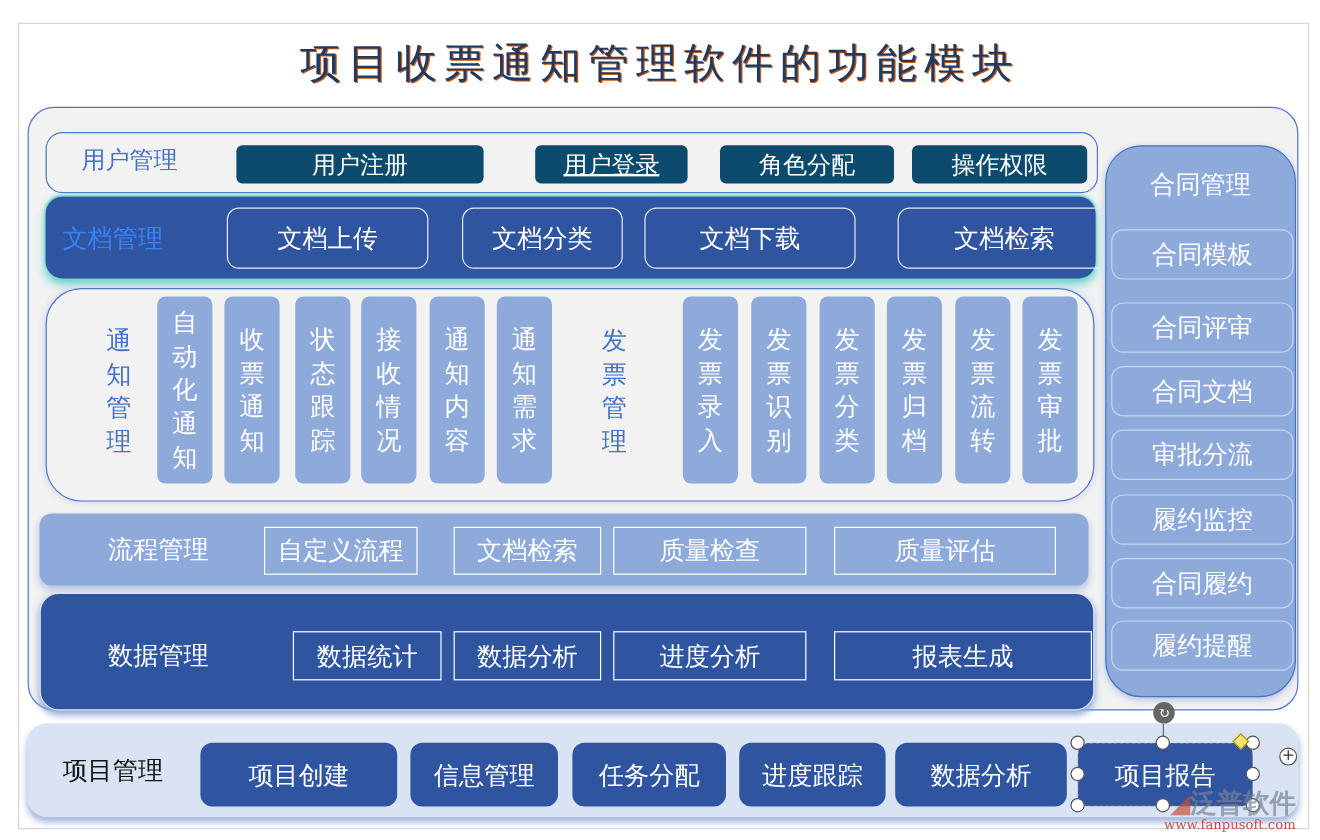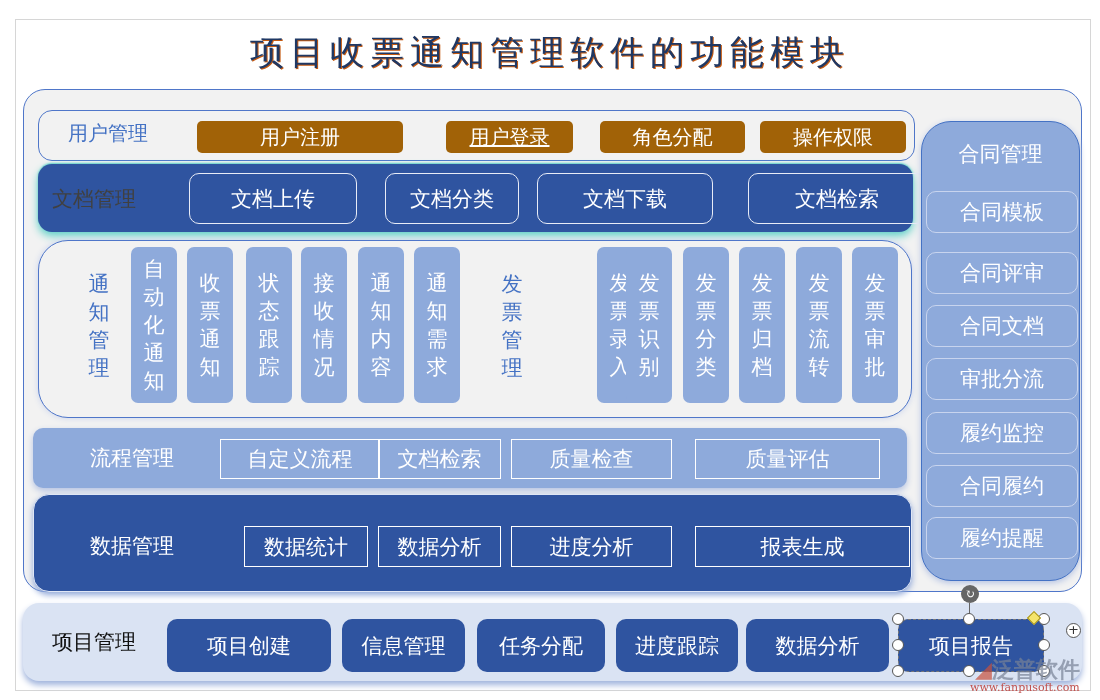--- a/index.html
+++ b/index.html
@@ -3,23 +3,23 @@
 <meta charset="utf-8">
 <style>
   * { box-sizing: border-box; margin: 0; padding: 0; }
   body { width: 1100px; height: 700px; background: #ffffff; position: relative; overflow: hidden;
          font-family: "DejaVu Serif", "Liberation Serif", serif; }
   .frame { position: absolute; left: 15px; top: 19px; width: 1076px; height: 672px; border: 1px solid #d6d6d6; background: #fff; }
   .title { position: absolute; left: 0; top: 30px; width: 1100px; text-align: center; font-size: 34px; letter-spacing: 6px; color: #1f3864; text-shadow: 1px 1px 0 #c55a11; }
   .outer { position: absolute; left: 23px; top: 89px; width: 1059px; height: 503px; border: 1.5px solid #4f76c9; border-radius: 22px; background: #f2f2f2; }
   .user-row { position: absolute; left: 38px; top: 110px; width: 877px; height: 51px; border: 1.5px solid #4f76c9; border-radius: 14px; background: #f2f2f2; }
   .user-label { position: absolute; left: 68px; top: 120px; font-size: 20px; color: #4472c4; }
-  .ubtn { position: absolute; top: 121px; height: 32px; background: #a16207; border-radius: 5px; color: #fff; font-size: 20px; display: flex; align-items: center; justify-content: center; }
+  .ubtn { position: absolute; top: 121px; height: 32px; background: #0c4a6e; border-radius: 5px; color: #fff; font-size: 20px; display: flex; align-items: center; justify-content: center; }
   .doc-row { position: absolute; left: 38px; top: 164px; width: 875px; height: 68px; background: #2f54a0; border-radius: 14px; box-shadow: 0 4px 8px #5fd0c8, 0 -1px 2px #5fd0c8; }
-  .doc-label { position: absolute; left: 52px; top: 185px; color: #404040; font-size: 21px; }
+  .doc-label { position: absolute; left: 52px; top: 185px; color: #3b82f6; font-size: 21px; }
   .dbtn { position: absolute; top: 173px; height: 51px; border: 1.5px solid #e8ecf7; border-radius: 10px; color: #fff; font-size: 21px; display: flex; align-items: center; justify-content: center; }
   .notif-box { position: absolute; left: 38px; top: 240px; width: 874px; height: 178px; border: 1.5px solid #4f76c9; border-radius: 30px; background: #f2f2f2; box-shadow: 0 0 6px #c9d3ec; }
   .vlabel { position: absolute; color: #4472c4; font-size: 21px; line-height: 28px; width: 26px; text-align: center; }
   .vbtn { position: absolute; top: 247px; height: 156px; width: 46px; background: #8eaadb; border-radius: 7px; color: #fff; font-size: 21px; line-height: 28px; display: flex; align-items: center; justify-content: center; text-align: center; }
   .vbtn span { display: block; width: 22px; word-break: break-all; }
   .flow-row { position: absolute; left: 33px; top: 428px; width: 874px; height: 60px; background: #8eaadb; border-radius: 10px; box-shadow: 0 3px 6px #b5c3e3; }
   .flow-label { position: absolute; left: 90px; top: 444px; color: #fff; font-size: 21px; font-family: "Liberation Sans", sans-serif; }
   .fbtn { position: absolute; top: 439px; height: 40px; border: 1.5px solid #ffffff; color: #fff; font-size: 21px; display: flex; align-items: center; justify-content: center; font-family: "Liberation Sans", sans-serif; }
   .data-row { position: absolute; left: 33px; top: 494px; width: 879px; height: 98px; background: #2f54a0; border-radius: 16px; border: 1.5px solid #dfe6f5; box-shadow: 0 3px 6px #8ea6d8; }
   .data-label { position: absolute; left: 90px; top: 532px; color: #fff; font-size: 21px; font-family: "Liberation Sans", sans-serif; }
@@ -76,42 +76,42 @@
     <span>接收情况</span>
   </div>
 <div class="vbtn" style="left:358px;">
     <span>通知内容</span>
   </div>
 <div class="vbtn" style="left:414px;">
     <span>通知需求</span>
   </div>
 
 <div class="vlabel" style="left:499px;top:270px;"><span>发票管理</span></div>
-<div class="vbtn" style="left:597px;">
+<div class="vbtn" style="left:569px;">
     <span>发票录入</span>
   </div>
 <div class="vbtn" style="left:626px;">
     <span>发票识别</span>
   </div>
 <div class="vbtn" style="left:683px;">
     <span>发票分类</span>
   </div>
 <div class="vbtn" style="left:739px;">
     <span>发票归档</span>
   </div>
 <div class="vbtn" style="left:796px;">
     <span>发票流转</span>
   </div>
 <div class="vbtn" style="left:852px;">
     <span>发票审批</span>
   </div>
 
 <div class="flow-row"></div>
 <div class="flow-label">流程管理</div>
-<div class="fbtn" style="left:220px;width:160px;">自定义流程</div>
+<div class="fbtn" style="left:220px;width:128px;">自定义流程</div>
 <div class="fbtn" style="left:378px;width:123px;">文档检索</div>
 <div class="fbtn" style="left:511px;width:161px;">质量检查</div>
 <div class="fbtn" style="left:695px;width:185px;">质量评估</div>
 
 <div class="data-row"></div>
 <div class="data-label">数据管理</div>
 <div class="fbtn" style="left:244px;top:526px;height:41px;width:124px;">数据统计</div>
 <div class="fbtn" style="left:378px;top:526px;height:41px;width:123px;">数据分析</div>
 <div class="fbtn" style="left:511px;top:526px;height:41px;width:161px;">进度分析</div>
 <div class="fbtn" style="left:695px;top:526px;height:41px;width:215px;">报表生成</div>

